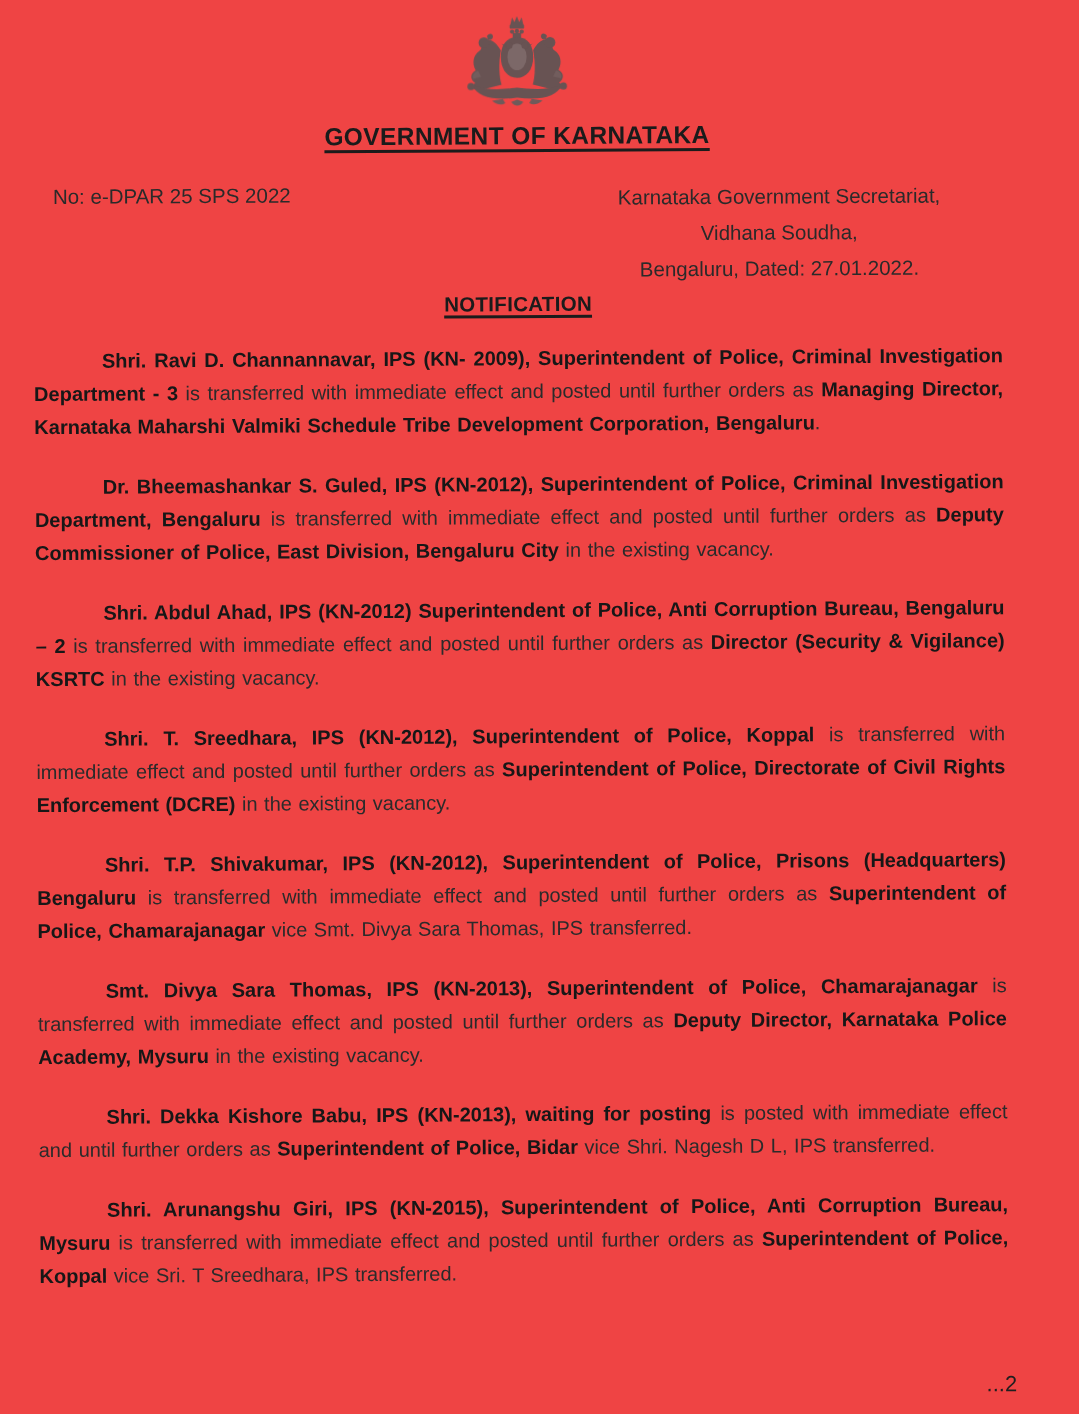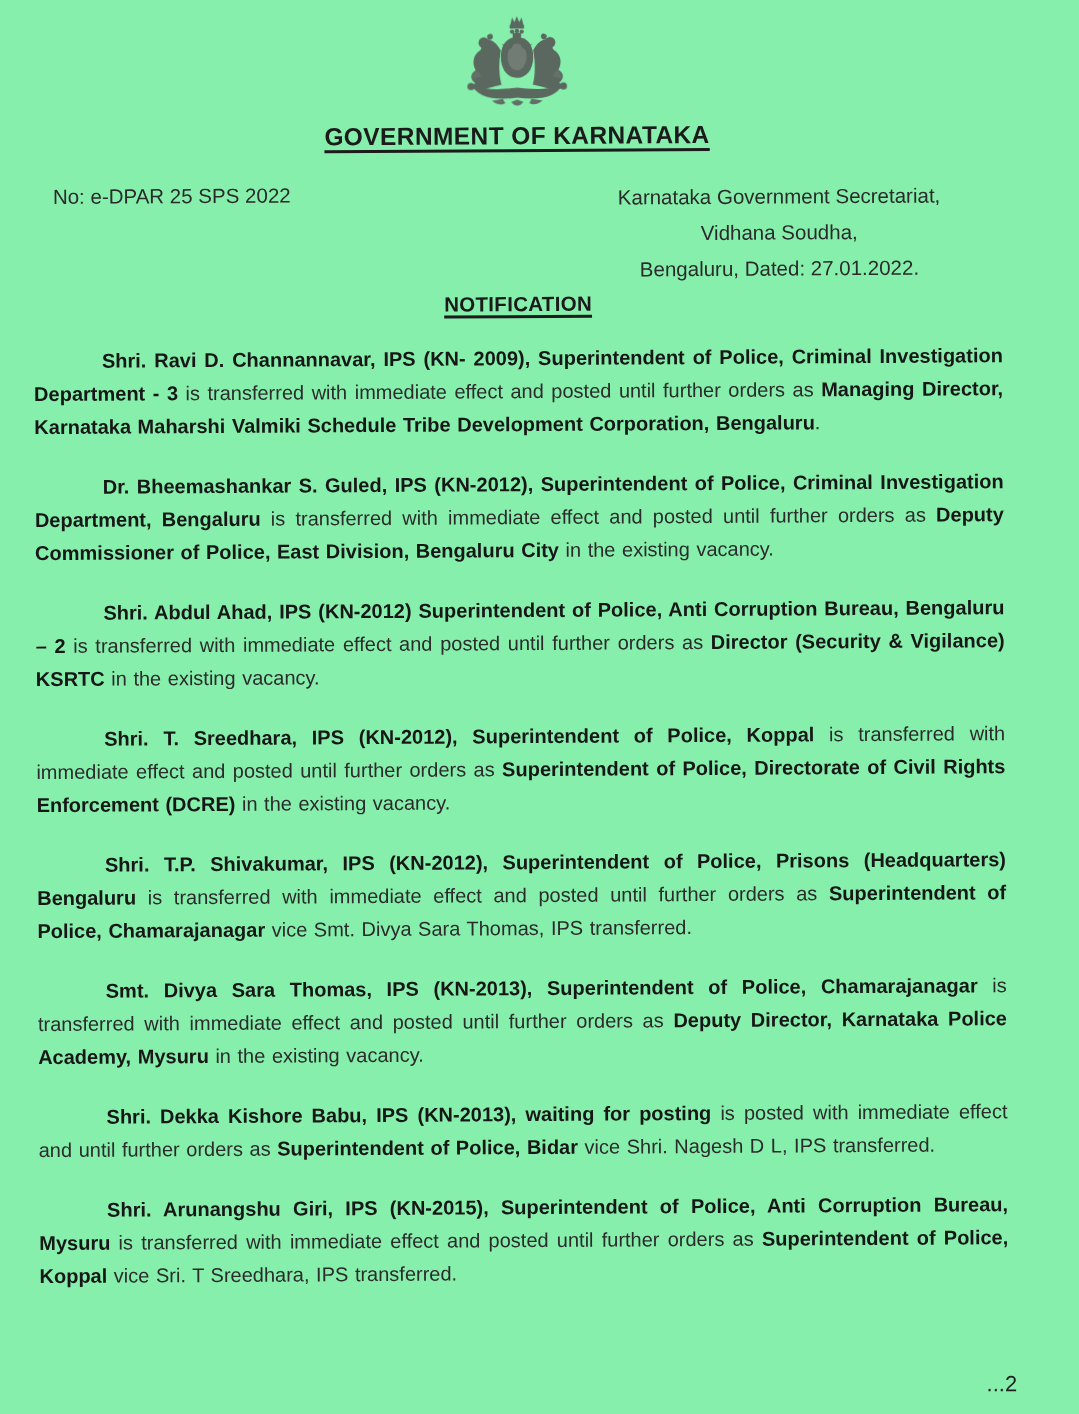--- a/index.html
+++ b/index.html
@@ -7,21 +7,21 @@
   body {
     background: #ffffff;
     font-family: "Liberation Sans", "DejaVu Sans", sans-serif;
     color: #242424;
     overflow: hidden;
   }
   .sheet {
     position: relative;
     width: 1079px;
     height: 1414px;
-    background: #86efac;
+    background: #ef4444;
     overflow: hidden;
   }
   .content {
     position: relative;
     width: 100%;
     height: 100%;
     padding: 14px 74px 0 36px;
     transform: rotate(-0.35deg);
   }
   .emblem-wrap {

